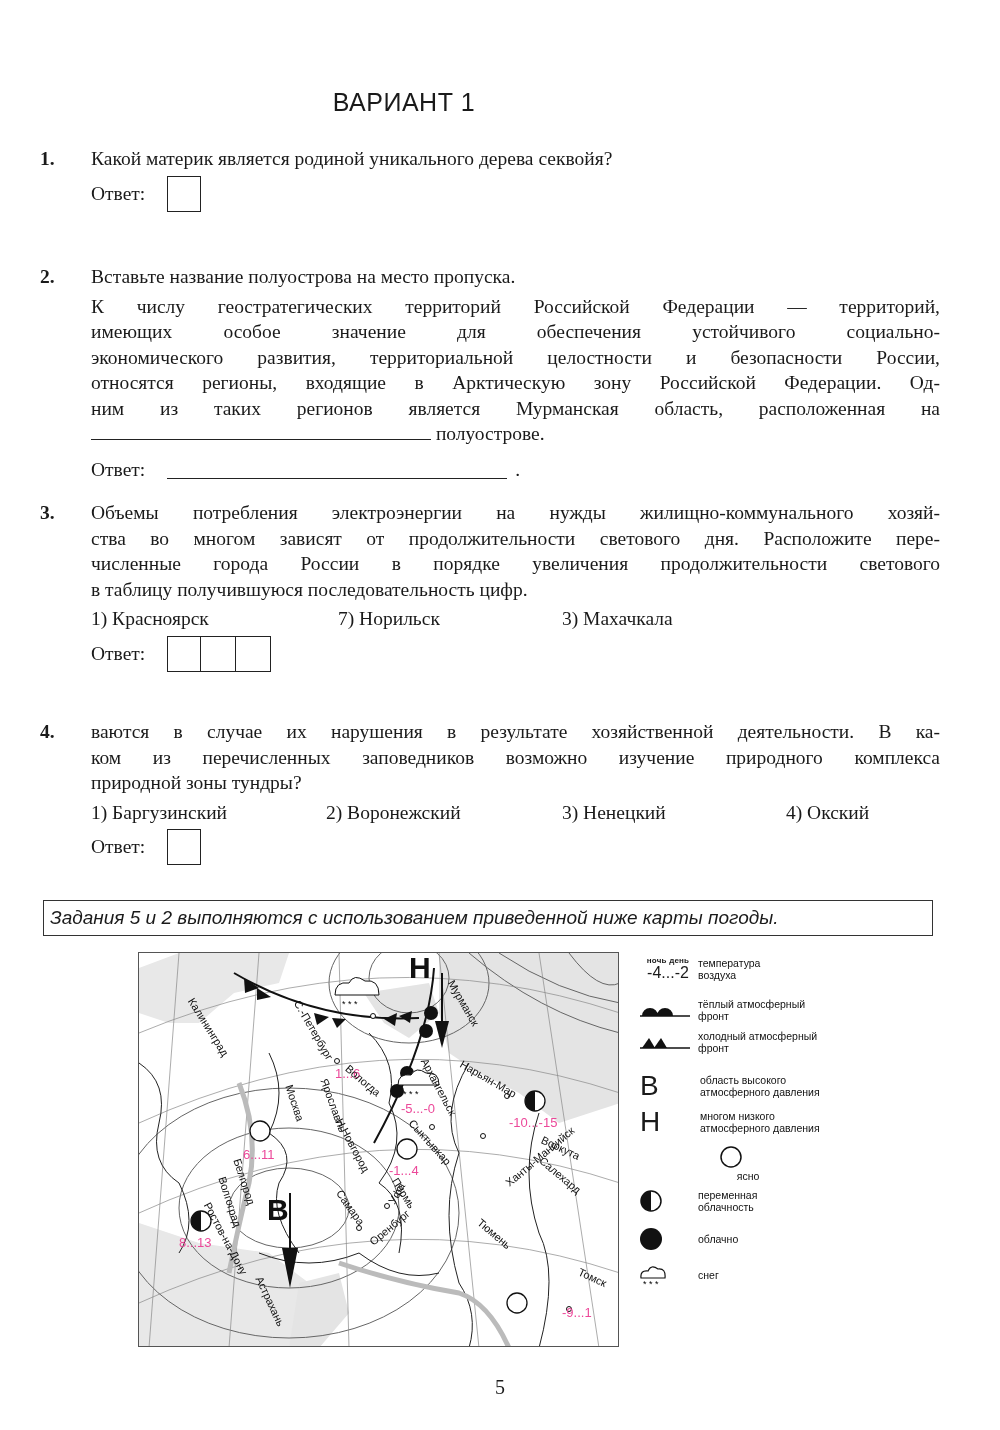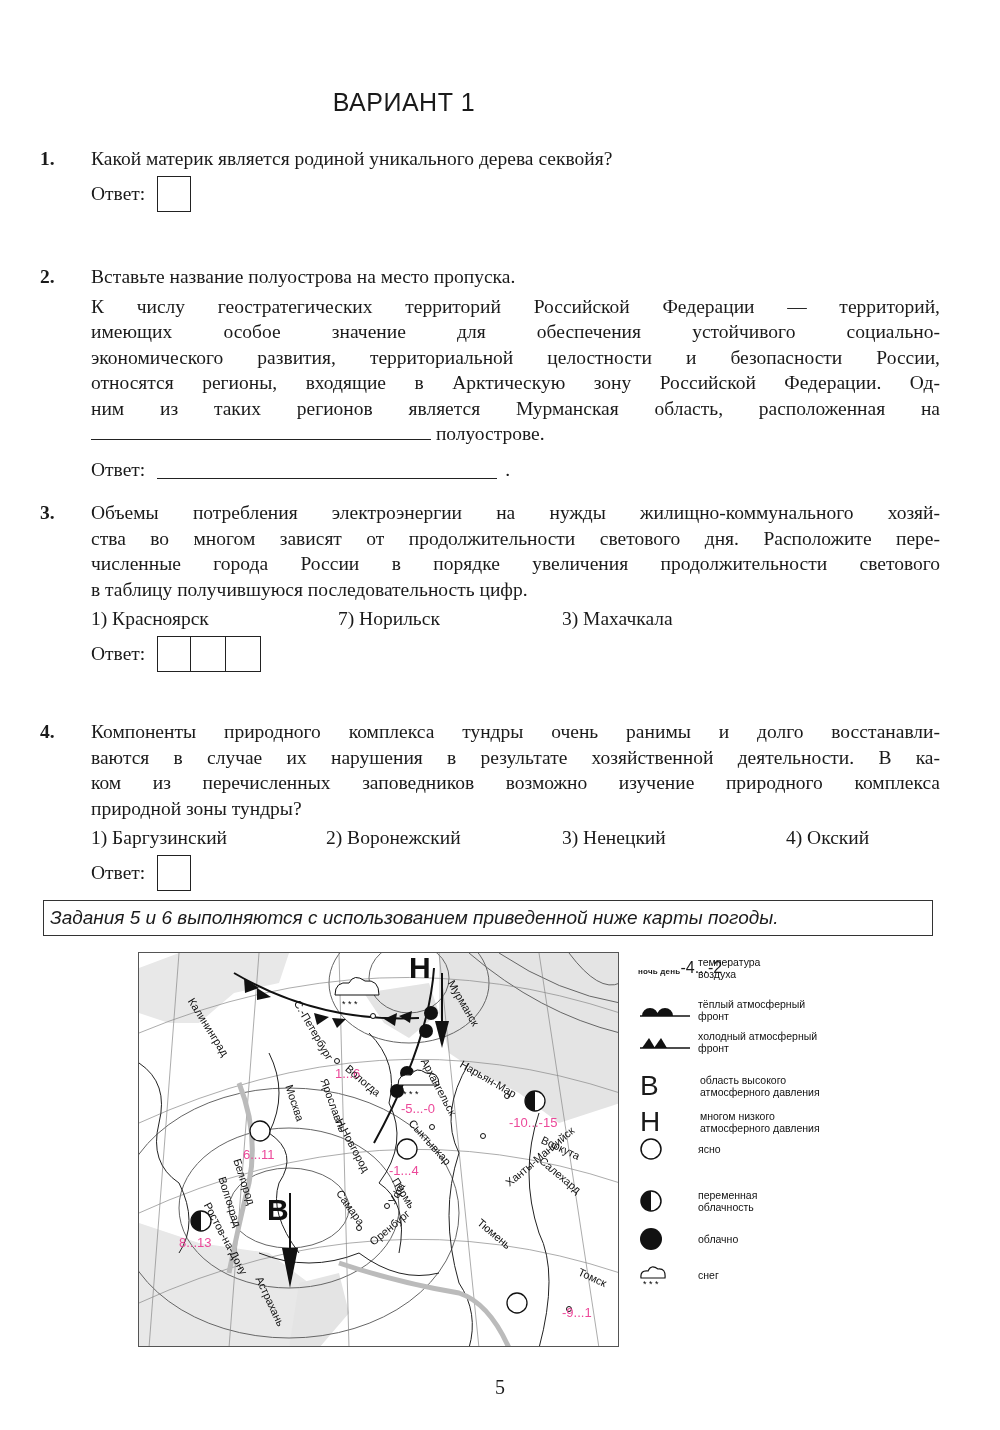--- a/index.html
+++ b/index.html
@@ -9,21 +9,21 @@
   .title { position: absolute; left: 0; width: 808px; top: 88px; text-align: center;
            font-family: "Liberation Sans", sans-serif; font-weight: normal; font-size: 25px; letter-spacing: 0.5px; }
 
   .task { position: absolute; left: 40px; width: 900px; font-family: "Liberation Serif", serif; font-size: 19.5px; line-height: 25.5px; }
   .task .num { position: absolute; left: 0; top: 0; font-weight: bold; }
   .task .body { margin-left: 51px; }
   .task p { margin: 0; text-align: justify; }
   .opts { display: flex; margin-top: 4px; }
   .opts span { white-space: nowrap; }
   .answer { display: flex; align-items: center; margin-top: 4px; }
-  .answer .lbl { margin-right: 12px; }
+  .answer .lbl { margin-right: 22px; }
   .box { width: 34px; height: 36px; border: 1.5px solid #222; box-sizing: border-box; background: #fff; }
   .boxes { display: flex; }
   .boxes .box + .box { border-left: none; width: 35px; }
   .blank-line { display: inline-block; border-bottom: 1px solid #222; height: 18px; vertical-align: baseline; }
   .notice { position: absolute; left: 43px; top: 900px; width: 890px; height: 36px; border: 1px solid #333; box-sizing: border-box;
             font-family: "Liberation Sans", sans-serif; font-style: italic; font-size: 19px; line-height: 34px; padding-left: 6px; }
 
   .map { position: absolute; left: 138px; top: 952px; width: 481px; height: 395px; border: 1px solid #555; box-sizing: border-box; overflow: hidden; background: #fff; }
   .map svg { position: absolute; left: 0; top: 0; }
   .map .lbl { position: absolute; font-family: "Liberation Sans", sans-serif; font-size: 11px; color: #111; white-space: nowrap; transform-origin: left center; }
@@ -97,38 +97,37 @@
         <div class="box"></div>
         <div class="box"></div>
       </div>
     </div>
   </div>
 </div>
 
 <div class="task" style="top:719px;">
   <span class="num">4.</span>
   <div class="body">
-    <p style="text-align-last:justify">Компоненты природного комплекса тундры очень ранимы и долго восстанавли-</p>
     <p style="text-align-last:justify">ваются в случае их нарушения в результате хозяйственной деятельности. В ка-</p>
     <p style="text-align-last:justify">ком из перечисленных заповедников возможно изучение природного комплекса</p>
     <p>природной зоны тундры?</p>
     <div class="opts">
       <span style="width:235px">1) Баргузинский</span>
       <span style="width:236px">2) Воронежский</span>
       <span style="width:224px">3) Ненецкий</span>
       <span>4) Окский</span>
     </div>
     <div class="answer">
       <span class="lbl">Ответ:</span>
       <div class="box"></div>
     </div>
   </div>
 </div>
 
-<div class="notice">Задания 5 и 6 выполняются с использованием приведенной ниже карты погоды.</div>
+<div class="notice">Задания 5 и 2 выполняются с использованием приведенной ниже карты погоды.</div>
 
 <div class="map">
   <svg width="481" height="395" viewBox="0 0 481 395">
 
     <path d="M300 0 L481 0 L481 150 L420 170 L380 140 L340 120 L310 100 L300 60 Z" fill="#e4e4e4"></path>
     <path d="M0 15 L40 0 L150 0 L140 30 L95 40 L60 70 L30 70 L0 60 Z" fill="#e8e8e8"></path>
     <path d="M225 40 L290 30 L300 60 L270 85 L245 70 Z" fill="#e4e4e4"></path>
     <path d="M0 270 L60 290 L130 300 L170 330 L150 395 L0 395 Z" fill="#e8e8e8"></path>
     <path d="M160 330 L200 320 L210 360 L180 395 L150 395 Z" fill="#e4e4e4"></path>
 
@@ -250,21 +249,21 @@
   <span class="lbl" style="left:200px; top:232px; transform:rotate(55deg);">Самара</span>
   <span class="lbl" style="left:252px; top:244px; transform:rotate(-60deg);">Уфа</span>
   <span class="lbl" style="left:232px; top:284px; transform:rotate(-40deg);">Оренбург</span>
   <span class="lbl" style="left:340px; top:262px; transform:rotate(40deg);">Тюмень</span>
   <span class="lbl" style="left:368px; top:225px; transform:rotate(-40deg);">Ханты-Мансийск</span>
   <span class="lbl" style="left:440px; top:312px; transform:rotate(25deg);">Томск</span>
 </div>
 
 <div class="legend">
   <div class="row" style="top:4px;">
-    <div class="sym" style="align-items:flex-end;">
+    <div class="sym" style="flex-direction:column; align-items:center;">
       <div class="tmp-head"><span>ночь</span>&nbsp;<span>день</span></div>
       <div class="tmp-val">-4...-2</div>
     </div>
     <div class="txt" style="width:85px">температура воздуха</div>
   </div>
   <div class="row" style="top:46px;">
     <div class="sym">
       <svg width="52" height="16">
           <path d="M4 14 A8 8 0 0 1 20 14 Z M19 14 A8 8 0 0 1 35 14 Z" fill="#111"></path>
           <line x1="2" y1="14" x2="52" y2="14" stroke="#111" stroke-width="1.6"></line>
@@ -283,21 +282,21 @@
     <div class="txt" style="width:120px">холодный атмосферный фронт</div>
   </div>
   <div class="row" style="top:118px;">
     <div class="sym" style="font-size:28px; font-weight:normal; padding-left:2px;">В</div>
     <div class="txt" style="width:140px">область высокого атмосферного давления</div>
   </div>
   <div class="row" style="top:154px;">
     <div class="sym" style="font-size:28px; font-weight:normal; padding-left:2px;">Н</div>
     <div class="txt" style="width:140px">многом низкого атмосферного давления</div>
   </div>
-  <div class="row" style="top:184px;">
+  <div class="row" style="top:192px;flex-direction:column;">
     <div class="sym">
       <svg width="26" height="26">
           <circle cx="13" cy="13" r="10" fill="#fff" stroke="#111" stroke-width="1.5"></circle>
         </svg>
     </div>
     <div class="txt">ясно</div>
   </div>
   <div class="row" style="top:236px;">
     <div class="sym">
       <svg width="26" height="26">

